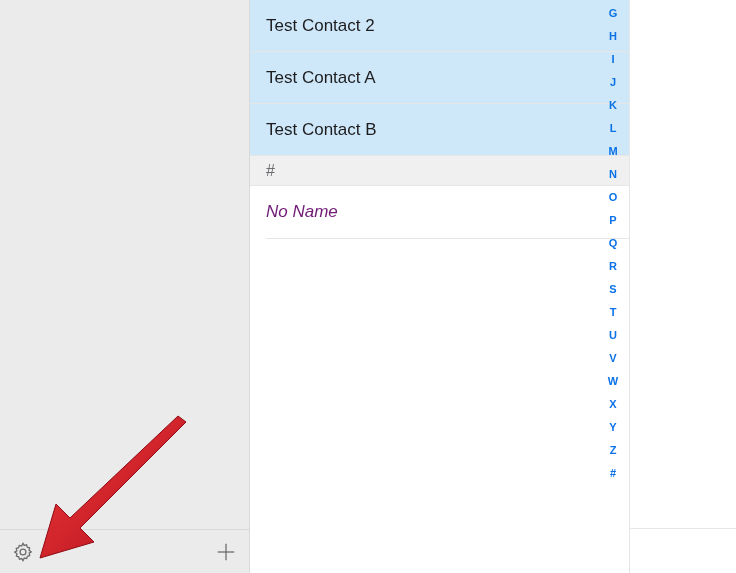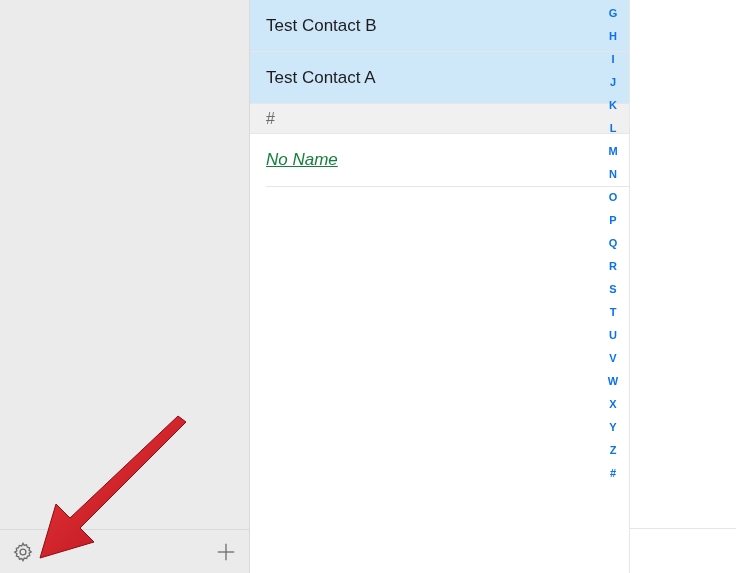--- a/index.html
+++ b/index.html
@@ -6,21 +6,21 @@
     html,body{ width:736px; height:573px; overflow:hidden; background:#fff;}
     .container{ display:flex; width:100%; height:100%; position:relative;}
     .sidebar{ width:250px; height:100%; background:#ebebeb; position:relative; border-right:1px solid #d9d9d9;}
     .sidebar-toolbar{ position:absolute; bottom:0; left:0; right:0; height:44px; background:#ebebeb; border-top:1px solid #d9d9d9; display:flex; align-items:center; justify-content:space-between; padding:0 12px;}
     .gear-icon svg, .plus-icon svg { display:block; }
     .content{ flex:1; height:100%; background:#ffffff; position:relative; display:flex; flex-direction:column;}
     .contact-list{ flex:1; overflow:hidden; position:relative; }
     .contact-row{ height:52px; display:flex; align-items:center; padding-left:16px; font-size:17px; color:#1d1d1f; border-bottom:1px solid #e6e6e6; position:relative;}
     .contact-row.selected{ background:#cfe8f9; }
     .section-header{ height:30px; display:flex; align-items:center; padding-left:16px; background:#f0f0f0; color:#6c6c70; font-size:16px; border-bottom:1px solid #e6e6e6;}
-    .no-name{ font-style:italic; color:#15803d;text-decoration:underline; }
+    .no-name{ font-style:italic; color:#701a75; }
     .index-bar{ position:absolute; top:8px; right:6px; width:20px; display:flex; flex-direction:column; align-items:center; gap:12px; }
     .index-letter{ font-size:11px; font-weight:600; color:#0b72e7; line-height:1; cursor:default;}
     .right-pane{ width:106px; height:100%; background:#fff;}
     .right-divider{ position:absolute; top:528px; left:630px; right:0; border-top:1px solid #e6e6e6;}
     .arrow{ position:absolute; pointer-events:none;}
     .list-inner{ border-right:1px solid #e6e6e6; height:100%; position:relative;}
   </style>
 </head>
 <body>
 
@@ -39,24 +39,27 @@
           <line x1="3" y1="12" x2="21" y2="12"></line>
         </svg>
       </span>
     </div>
   </div>
 
   <div class="content">
     <div class="list-inner">
       <div class="contact-list">
         <div class="contact-row selected">
-            <span>Test Contact B</span>
+            <span>Test Contact 2</span>
           </div>
         <div class="contact-row selected">
             <span>Test Contact A</span>
+          </div>
+        <div class="contact-row selected">
+            <span>Test Contact B</span>
           </div>
         <div class="section-header">
             <span>#</span>
           </div>
         <div class="contact-row" style="border-bottom:none">
             <span class="no-name">No Name</span>
           </div>
         <div style="margin-left:16px;border-top:1px solid #e6e6e6"></div>
       </div>
 

